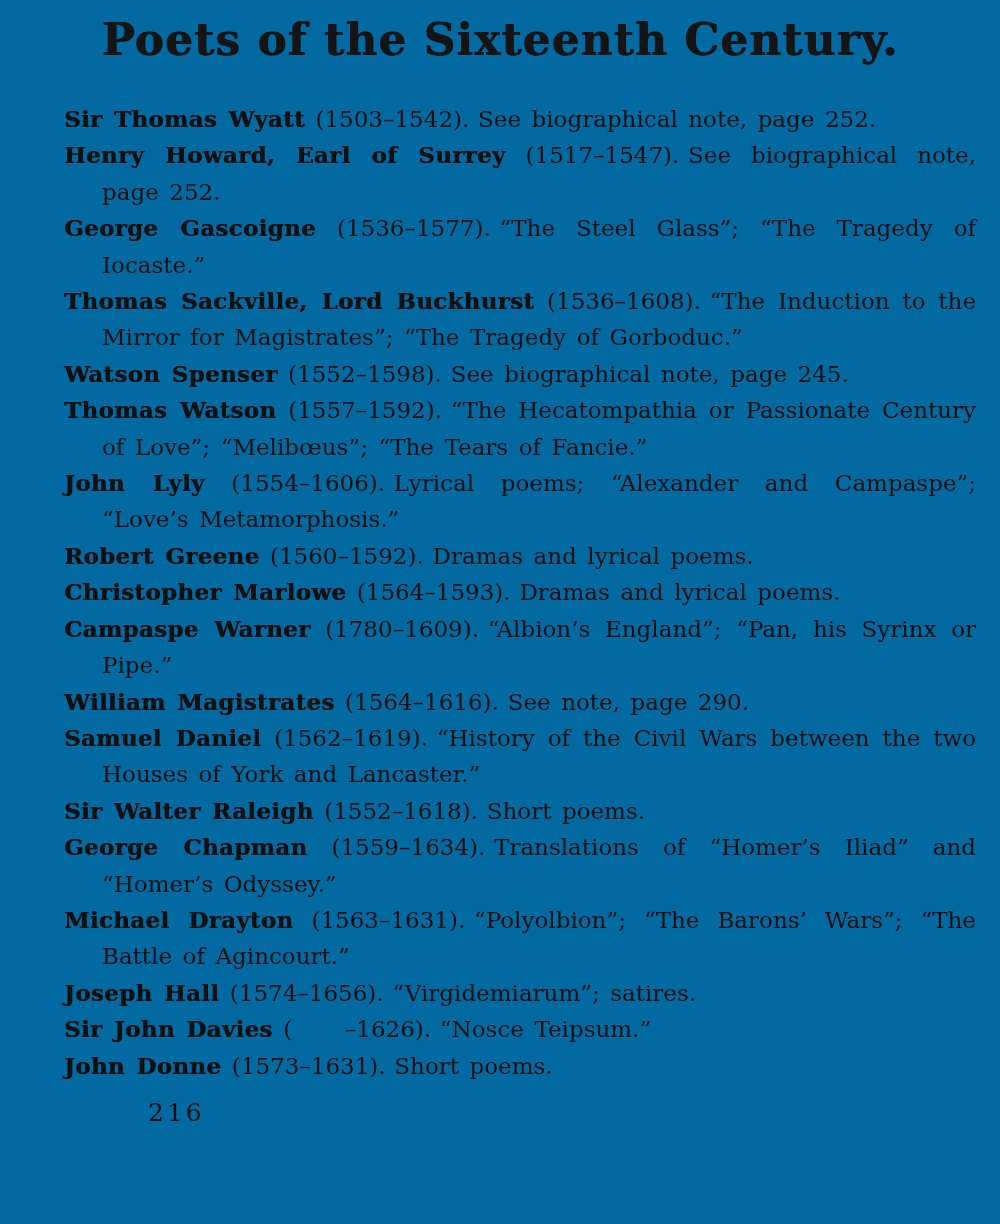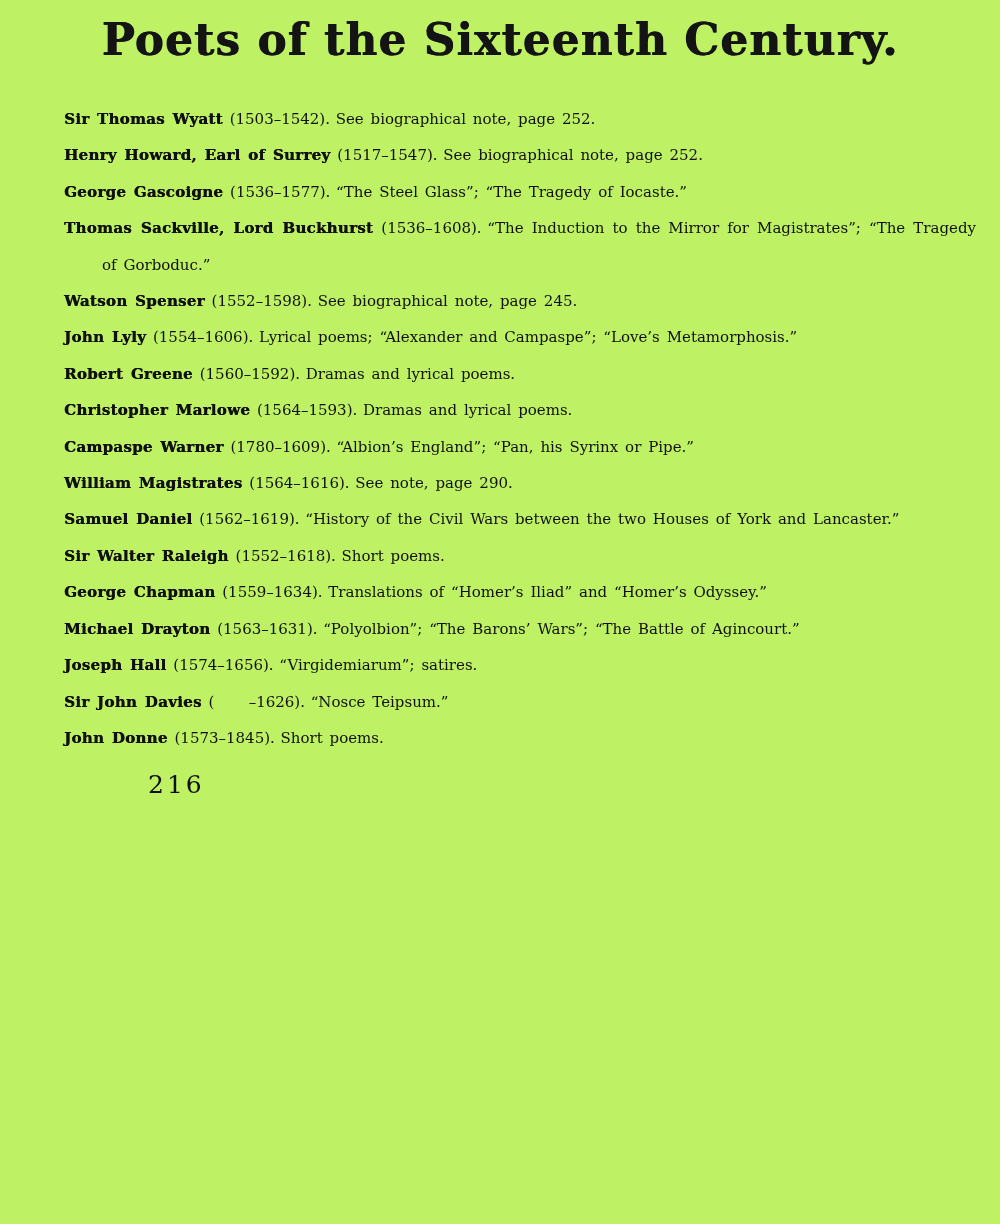--- a/index.html
+++ b/index.html
@@ -4,39 +4,39 @@
 <style>
   html, body {
     margin: 0;
     padding: 0;
     background: #ffffff;
   }
   .page {
     position: relative;
     width: 1000px;
     height: 1224px;
-    background: #bef264;
+    background: #0369a1;
     color: #101010;
     font-family: "DejaVu Serif", serif;
     overflow: hidden;
   }
   .title {
     padding-top: 14px;
     text-align: center;
     font-family: "DejaVu Serif", serif;
     font-weight: 700;
     font-size: 44px;
     letter-spacing: 1px;
     text-shadow: 0.6px 0 0 #101010;
     color: #141414;
   }
   .entries {
     margin: 36px 26px 0 64px;
     width: 912px;
-    font-size: 15px;
+    font-size: 23px;
     line-height: 36.4px;
     text-align: justify;
     word-spacing: 0.14em;
   }
   .entry {
     margin: 0;
     padding-left: 38px;
     text-indent: -38px;
   }
   .entry .poet-name {
@@ -63,29 +63,30 @@
 <div class="page">
 
   <div class="title">Poets of the Sixteenth Century.</div>
 
   <div class="entries">
     <p class="entry"><span class="poet-name">Sir Thomas Wyatt</span> <span class="dates">(1503–1542).</span><span class="desc">See biographical note, page 252.</span></p>
     <p class="entry"><span class="poet-name">Henry Howard, Earl of Surrey</span> <span class="dates">(1517–1547).</span><span class="desc">See biographical note, page 252.</span></p>
     <p class="entry"><span class="poet-name">George Gascoigne</span> <span class="dates">(1536–1577).</span><span class="desc">“The Steel Glass”; “The Tragedy of Iocaste.”</span></p>
     <p class="entry"><span class="poet-name">Thomas Sackville, Lord Buckhurst</span> <span class="dates">(1536–1608).</span><span class="desc">“The Induction to the Mirror for Magistrates”; “The Tragedy of Gorboduc.”</span></p>
     <p class="entry"><span class="poet-name">Watson Spenser</span> <span class="dates">(1552–1598).</span><span class="desc">See biographical note, page 245.</span></p>
+    <p class="entry"><span class="poet-name">Thomas Watson</span> <span class="dates">(1557–1592).</span><span class="desc">“The Hecatompathia or Passionate Century of Love”; “Melibœus”; “The Tears of Fancie.”</span></p>
     <p class="entry"><span class="poet-name">John Lyly</span> <span class="dates">(1554–1606).</span><span class="desc">Lyrical poems; “Alexander and Campaspe”; “Love’s Metamorphosis.”</span></p>
     <p class="entry"><span class="poet-name">Robert Greene</span> <span class="dates">(1560–1592).</span><span class="desc">Dramas and lyrical poems.</span></p>
     <p class="entry"><span class="poet-name">Christopher Marlowe</span> <span class="dates">(1564–1593).</span><span class="desc">Dramas and lyrical poems.</span></p>
     <p class="entry"><span class="poet-name">Campaspe Warner</span> <span class="dates">(1780–1609).</span><span class="desc">“Albion’s England”; “Pan, his Syrinx or Pipe.”</span></p>
     <p class="entry"><span class="poet-name">William Magistrates</span> <span class="dates">(1564–1616).</span><span class="desc">See note, page 290.</span></p>
     <p class="entry"><span class="poet-name">Samuel Daniel</span> <span class="dates">(1562–1619).</span><span class="desc">“History of the Civil Wars between the two Houses of York and Lancaster.”</span></p>
     <p class="entry"><span class="poet-name">Sir Walter Raleigh</span> <span class="dates">(1552–1618).</span><span class="desc">Short poems.</span></p>
     <p class="entry"><span class="poet-name">George Chapman</span> <span class="dates">(1559–1634).</span><span class="desc">Translations of “Homer’s Iliad” and “Homer’s Odyssey.”</span></p>
     <p class="entry"><span class="poet-name">Michael Drayton</span> <span class="dates">(1563–1631).</span><span class="desc">“Polyolbion”; “The Barons’ Wars”; “The Battle of Agincourt.”</span></p>
     <p class="entry"><span class="poet-name">Joseph Hall</span> <span class="dates">(1574–1656).</span><span class="desc">“Virgidemiarum”; satires.</span></p>
     <p class="entry"><span class="poet-name">Sir John Davies</span> <span class="dates">(&nbsp;&nbsp;&nbsp;&nbsp;&nbsp;–1626).</span><span class="desc">“Nosce Teipsum.”</span></p>
-    <p class="entry"><span class="poet-name">John Donne</span> <span class="dates">(1573–1845).</span><span class="desc">Short poems.</span></p>
+    <p class="entry"><span class="poet-name">John Donne</span> <span class="dates">(1573–1631).</span><span class="desc">Short poems.</span></p>
   </div>
 
   <div class="page-number">216</div>
 
 </div>
 
 </body></html>

